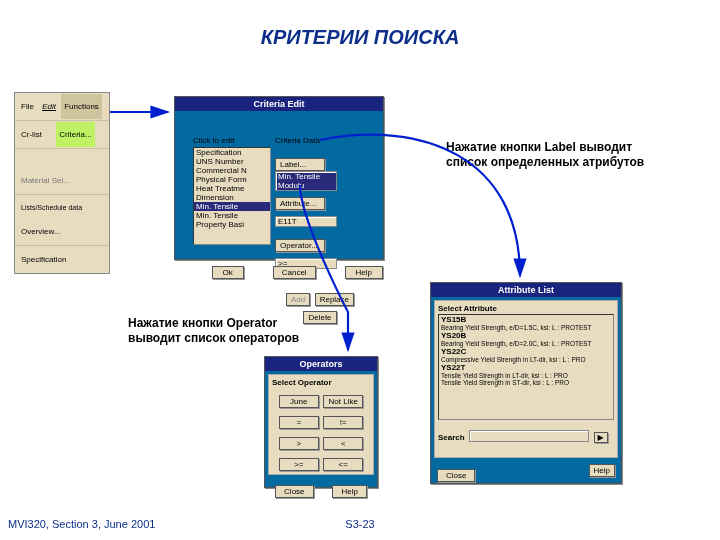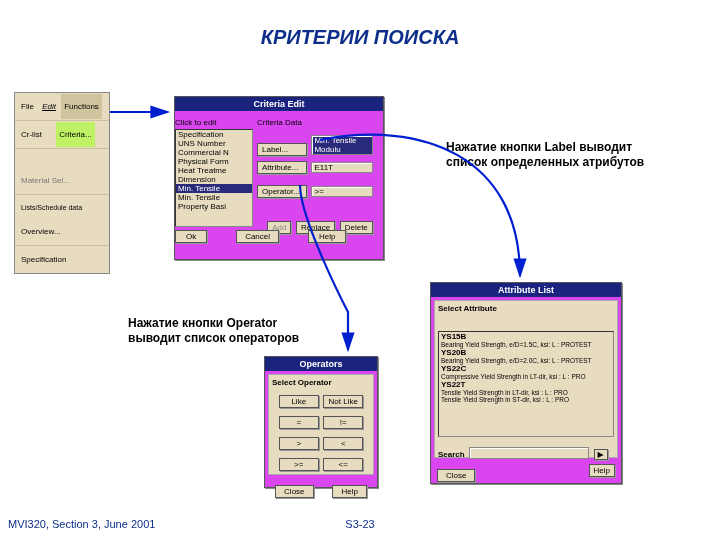--- a/index.html
+++ b/index.html
@@ -42,21 +42,21 @@
     position: absolute;
     font-size: 12px;
     font-weight: bold;
     color: #000;
     line-height: 1.25;
   }
 
   
   .dlg {
     position: absolute;
-    background: #d946ef;
+    background: #0369a1;
     border: 1px solid #555;
     box-shadow: 1px 1px 0 #888;
   }
   .dlg .titlebar {
     background: #1a237e;
     color: #fff;
     font-size: 9px;
     font-weight: bold;
     padding: 2px 4px;
     text-align: center;
@@ -145,21 +145,21 @@
     <span class="menu-cell" style="font-size:7px;">Lists/Schedule data</span>
     <span class="menu-cell">Overview...</span>
   </div>
   <div class="menu-row">
     <span class="menu-cell">Specification</span>
   </div>
 </div>
 
 <div class="dlg" style="left:174px; top:96px; width:208px; height:162px;">
   <div class="titlebar">Criteria Edit</div>
-  <div style="display:flex; padding:0; gap:4px; height:110px;">
+  <div style="display:flex; padding:18px; gap:4px; height:110px;">
     <div style="width:78px;">
       <div class="field-label" style="font-weight:normal;">Click to edit</div>
       <div class="listbox" style="height:96px;">
         <div>Specification</div>
         <div>UNS Number</div>
         <div>Commercial N</div>
         <div>Physical Form</div>
         <div>Heat Treatme</div>
         <div>Dimension</div>
         <div class="sel">Min. Tensile</div>
@@ -181,36 +181,36 @@
         <span class="btn" style="width:40px;">Operator...</span>
         <span class="field-val" style="width:56px;">&gt;=</span>
       </div>
       <div style="margin-top:18px; text-align:center;">
         <span class="btn" style="color:#888;">Add</span>
         <span class="btn">Replace</span>
         <span class="btn">Delete</span>
       </div>
     </div>
   </div>
-  <div style="text-align:left; padding:4px 0;">
+  <div style="text-align:right; padding:4px 0;">
     <span class="btn" style="padding:1px 10px;">Ok</span>
     <span style="display:inline-block;width:20px;"></span>
     <span class="btn" style="padding:1px 8px;">Cancel</span>
     <span style="display:inline-block;width:20px;"></span>
     <span class="btn" style="padding:1px 10px;">Help</span>
   </div>
 </div>
 
 <div class="dlg" style="left:264px; top:356px; width:112px; height:130px;">
   <div class="titlebar">Operators</div>
   <div class="inner">
     <div class="field-label" style="display:block;text-align:left;margin-bottom:3px;">Select Operator</div>
     <div style="text-align:center;">
       <div style="margin-bottom:3px;">
-        <span class="btn" style="width:30px;">Like</span>
+        <span class="btn" style="width:30px;">June</span>
         <span class="btn" style="width:30px;">Not Like</span>
       </div>
       <div style="margin-bottom:3px;">
         <span class="btn" style="width:30px;">=</span>
         <span class="btn" style="width:30px;">!=</span>
       </div>
       <div style="margin-bottom:3px;">
         <span class="btn" style="width:30px;">&gt;</span>
         <span class="btn" style="width:30px;">&lt;</span>
       </div>
@@ -223,21 +223,21 @@
   <div style="text-align:center; padding:2px 0 4px 0;">
     <span class="btn" style="padding:1px 8px;">Close</span>
     <span style="display:inline-block;width:10px;"></span>
     <span class="btn" style="padding:1px 8px;">Help</span>
   </div>
 </div>
 
 <div class="dlg" style="left:430px; top:282px; width:190px; height:200px;">
   <div class="titlebar">Attribute List</div>
   <div class="inner" style="height:150px;">
-    <div class="field-label" style="display:block;margin-bottom:18px;">Select Attribute</div>
+    <div class="field-label" style="display:block;margin-bottom:1px;">Select Attribute</div>
     <div class="listbox" style="height:106px; width:100%; box-sizing:border-box;">
       <div style="font-weight:bold;">YS15B</div>
       <div style="font-size:6.5px;">Bearing Yield Strength, e/D=1.5C, ksi: L : PROTEST</div>
       <div style="font-weight:bold;">YS20B</div>
       <div style="font-size:6.5px;">Bearing Yield Strength, e/D=2.0C, ksi: L : PROTEST</div>
       <div style="font-weight:bold;">YS22C</div>
       <div style="font-size:6.5px;">Compressive Yield Strength in LT-dir, ksi : L : PRO</div>
       <div style="font-weight:bold;">YS22T</div>
       <div style="font-size:6.5px;">Tensile Yield Strength in LT-dir, ksi : L : PRO</div>
       <div style="font-size:6.5px;">Tensile Yield Strength in ST-dir, ksi : L : PRO</div>

